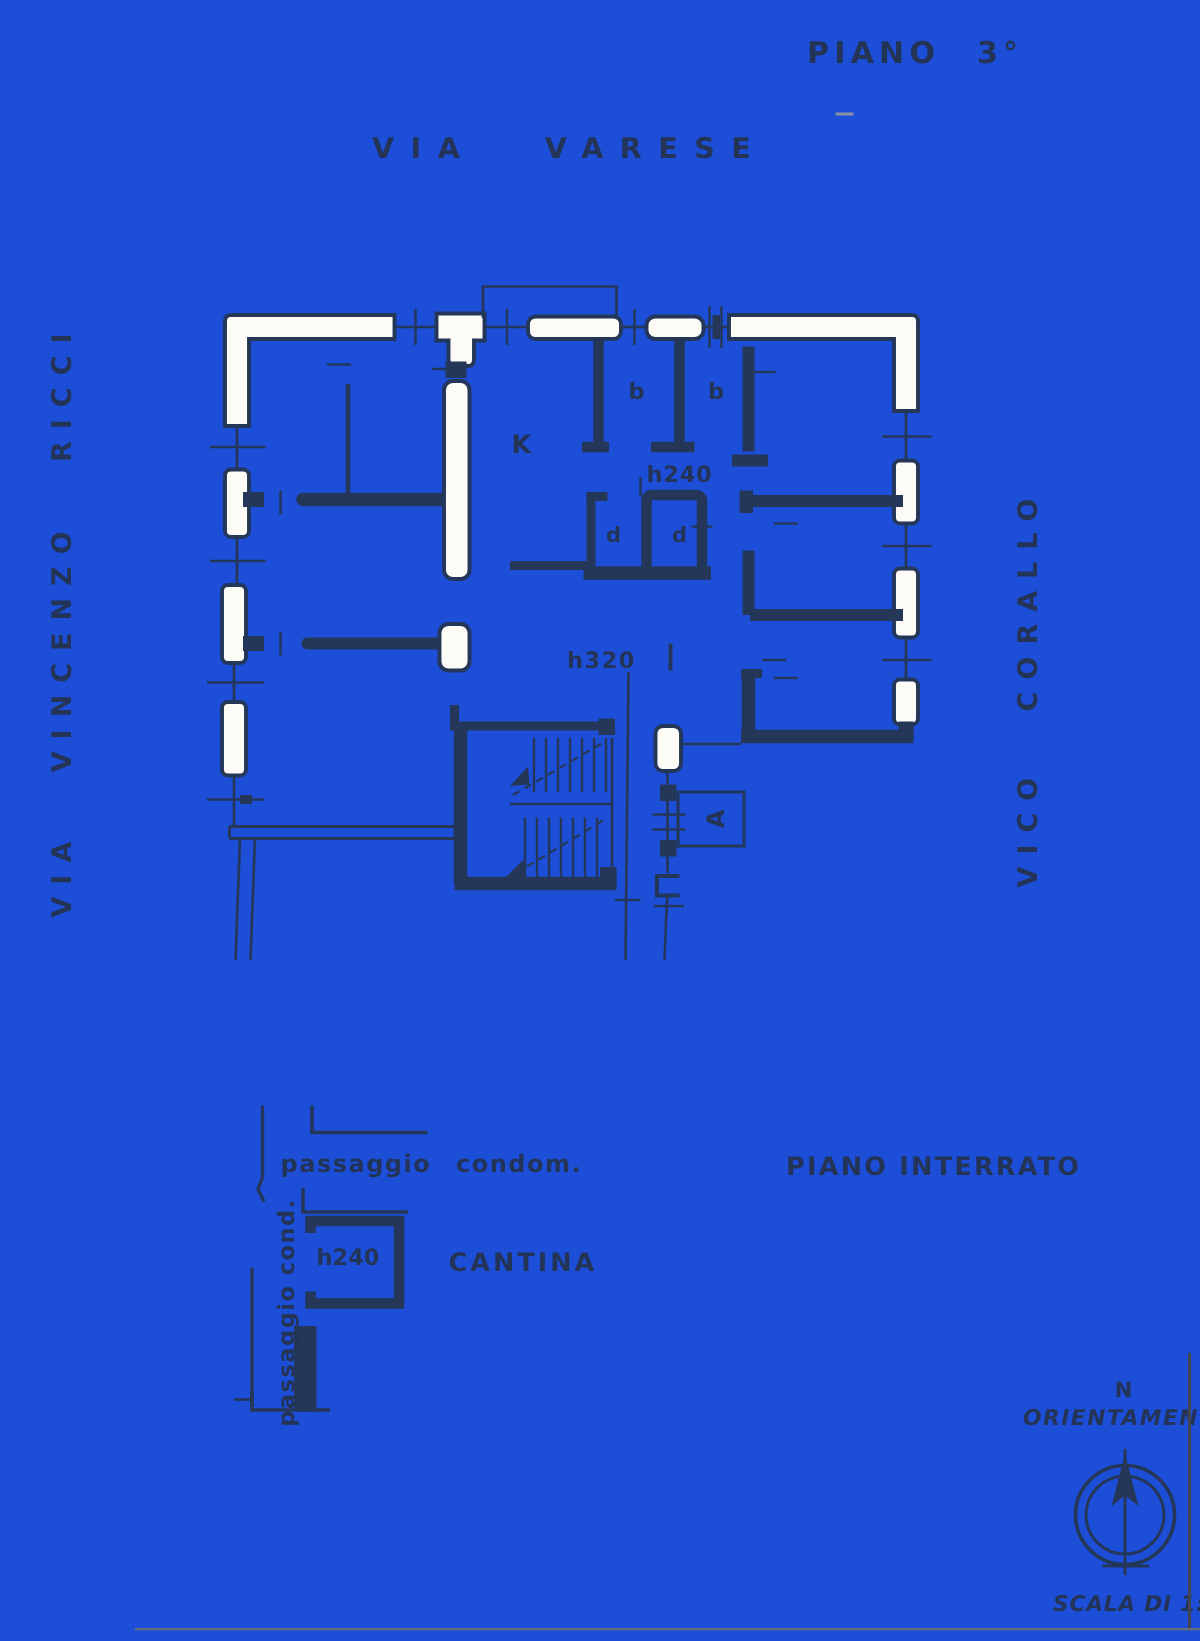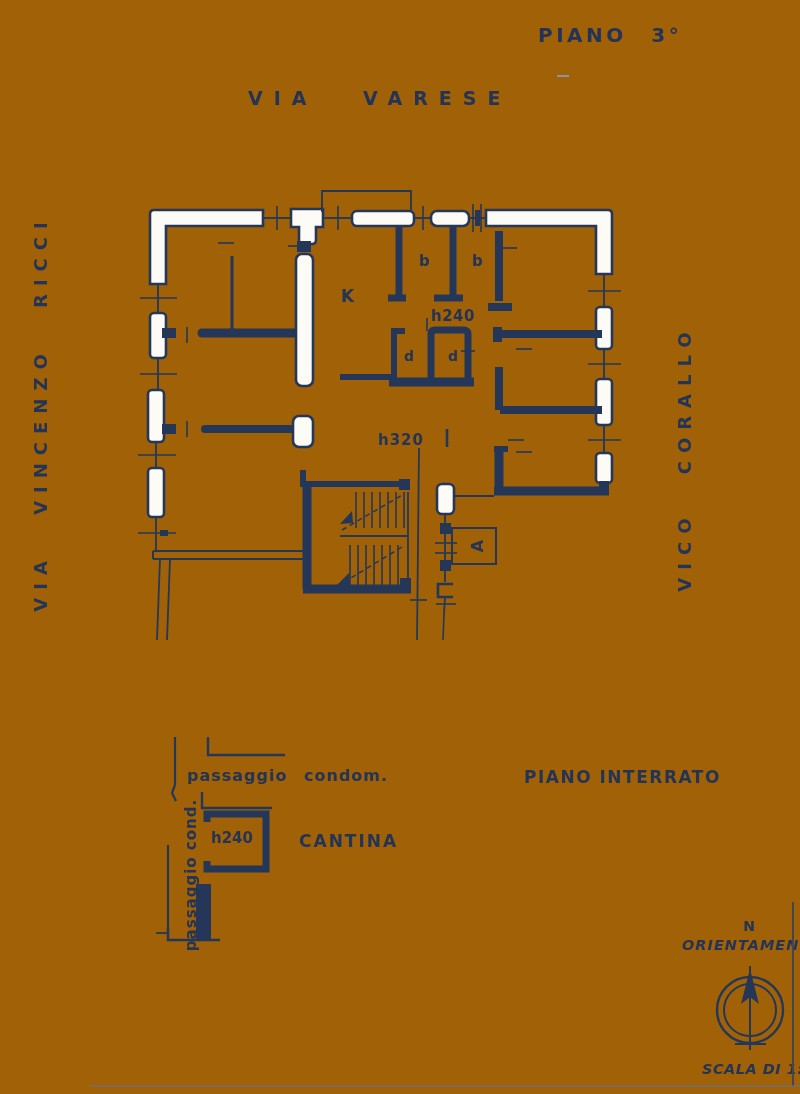--- a/index.html
+++ b/index.html
@@ -1,21 +1,21 @@
 <!DOCTYPE html>
 <html><head>
 <meta charset="utf-8">
 <style>
   html,body{margin:0;padding:0;}
   body{background:#e8e8e6;}
   .page{
     position:relative;
     width:800px;height:1094px;
     margin:0 auto;
-    background:#a16207;
+    background:#1d4ed8;
     overflow:hidden;
     font-family:"DejaVu Sans",sans-serif;
   }
   svg{display:block;}
   
   .s{stroke:#243758;fill:none;}
   .h{fill:#fcfbf6;stroke:#243758;stroke-width:2.6;}
   .f{fill:#243758;stroke:none;}
   .t{font-family:"DejaVu Sans",sans-serif;fill:#233456;font-weight:bold;}
   .ital{font-style:italic;}

